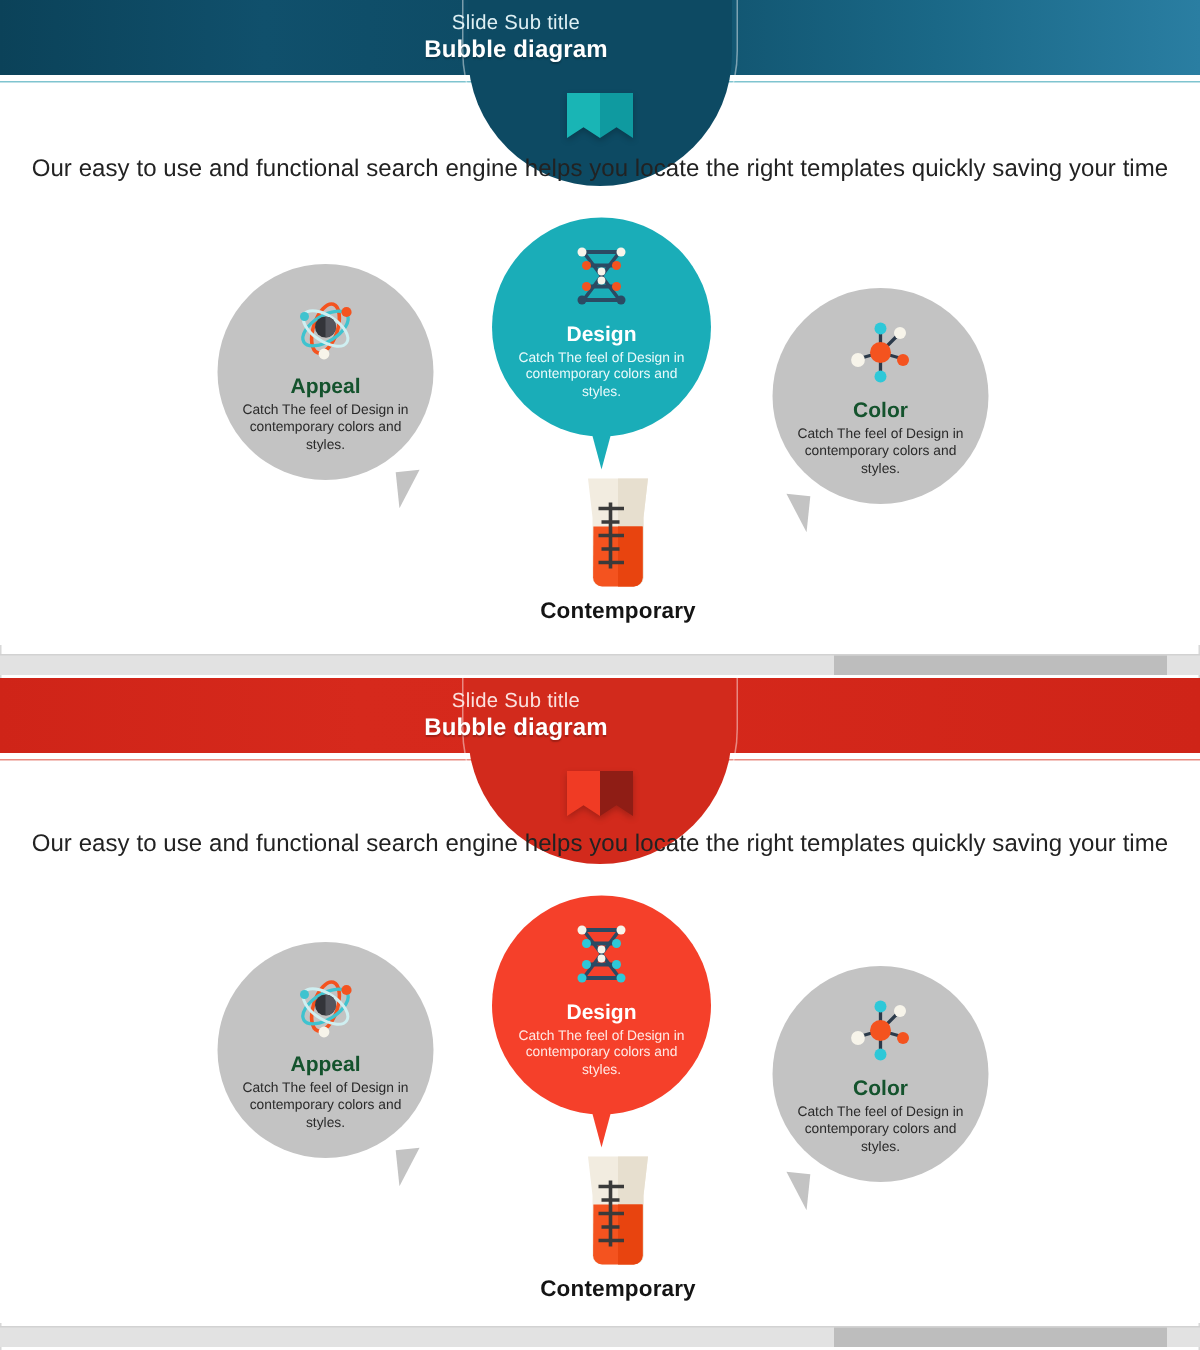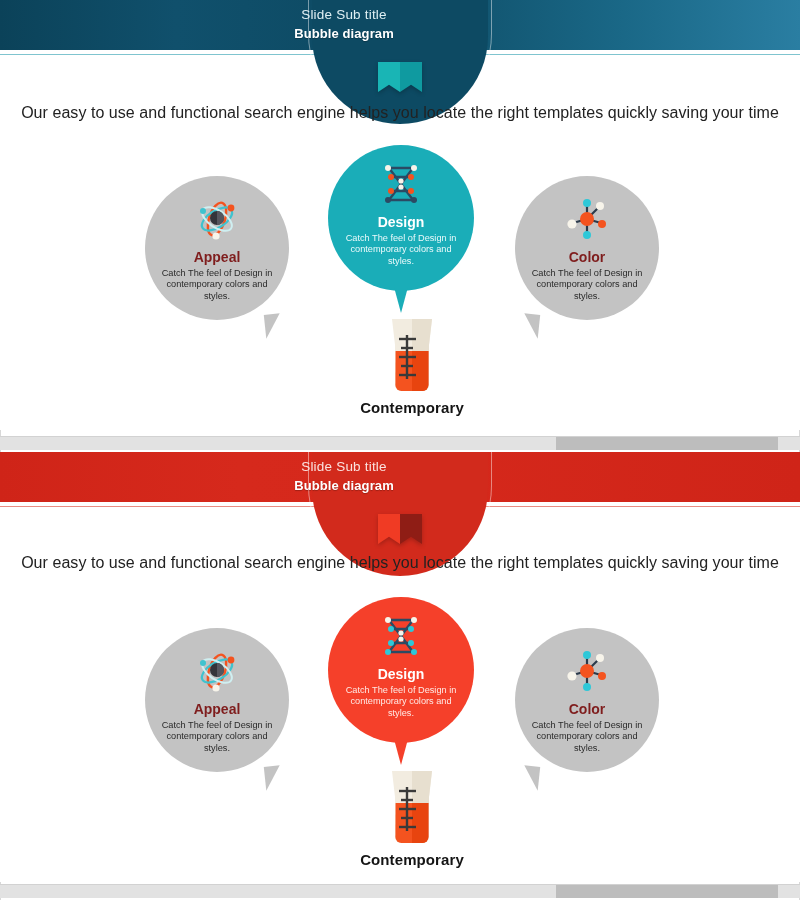--- a/index.html
+++ b/index.html
@@ -57,21 +57,21 @@
   .banner-titles {
     position: absolute; left: 0; top: 6px; width: 688px;
     text-align: center; z-index: 6;
   }
   .sub-title {
     font-size: 13.5px; color: #dff0f4; letter-spacing: .2px;
     font-family: "Liberation Sans", sans-serif; line-height: 17px;
   }
   .sub-title-red { color: #fbe2df; }
   .main-title {
-    font-size: 13px; font-weight: bold; color: #ffffff;
+    font-size: 16px; font-weight: bold; color: #ffffff;
     letter-spacing: .1px; line-height: 22px;
     text-shadow: 0 1px 1px rgba(0,0,0,.25);
   }
 
   
   .ribbon {
     position: absolute; left: 50%; top: 62px; transform: translateX(-50%);
     width: 44px; height: 30px; z-index: 4;
     filter: drop-shadow(0 2px 2px rgba(0,0,0,.22));
   }
@@ -105,21 +105,21 @@
     width: 144px; height: 144px;
     background: #c3c3c3;
   }
   .bubble-center {
     width: 146px; height: 146px;
   }
   .b-teal-center { background: #1aadb8; }
   .b-red-center  { background: #f5402a; }
 
   .bubble-appeal { left: 145px; top: 36px; }
-  .bubble-color  { left: 515px; top: 36px; }
+  .bubble-color  { left: 515px; top: 52px; }
   .bubble-design { left: 328px; top: 5px; }
 
   
   .tail { position: absolute; width: 0; height: 0; }
   .tail-side-right {
     right: 8px; bottom: -18px;
     border-left: 16px solid #c3c3c3;
     border-bottom: 24px solid transparent;
     transform: rotate(-6deg);
   }
@@ -138,21 +138,21 @@
   .tail-center-red  { border-top: 26px solid #f5402a; }
 
   .bubble-icon {
     position: relative; width: 100%; height: 52px;
     margin-top: 20px;
   }
   .bubble-icon-center { margin-top: 16px; height: 52px; }
   .bubble-icon svg { display: block; margin: 0 auto; }
 
   .bubble-title {
-    font-size: 14px; font-weight: bold; color: #7f1d1d;
+    font-size: 14px; font-weight: bold; color: #14532d;
     line-height: 17px; margin-top: 1px;
   }
   .bubble-title-light { color: #ffffff; }
   .bubble-body {
     font-size: 9.2px; color: #2a2a2a; line-height: 11.4px;
     padding: 0 16px; margin-top: 2px;
   }
   .bubble-body-light { color: #eafafb; }
   .bubble-body-light-red { color: #ffe9e5; }
 

